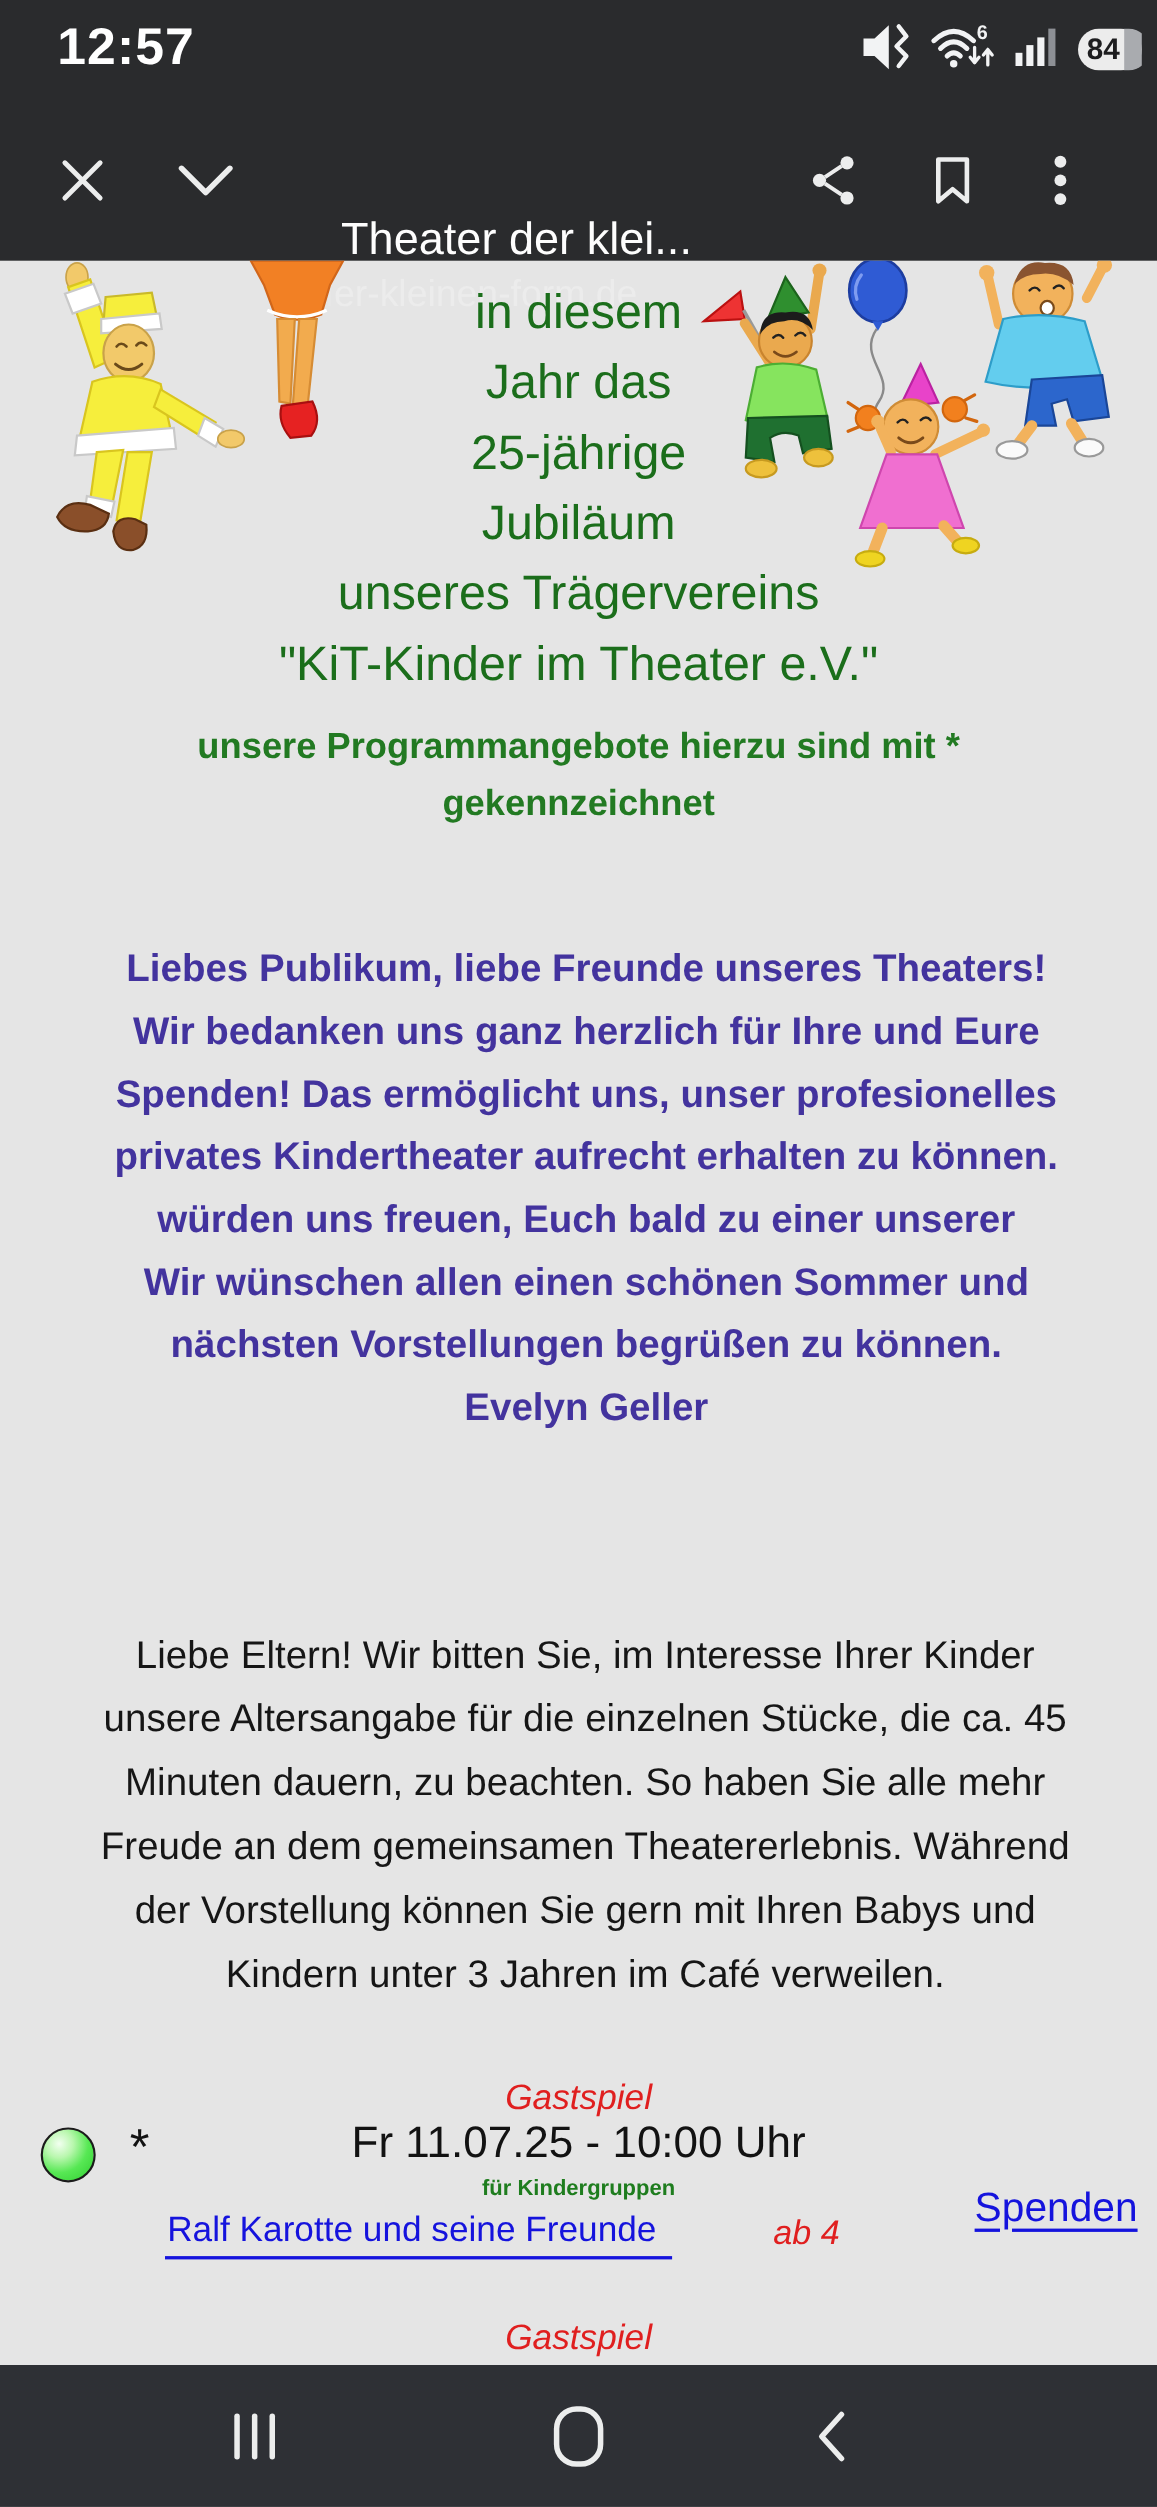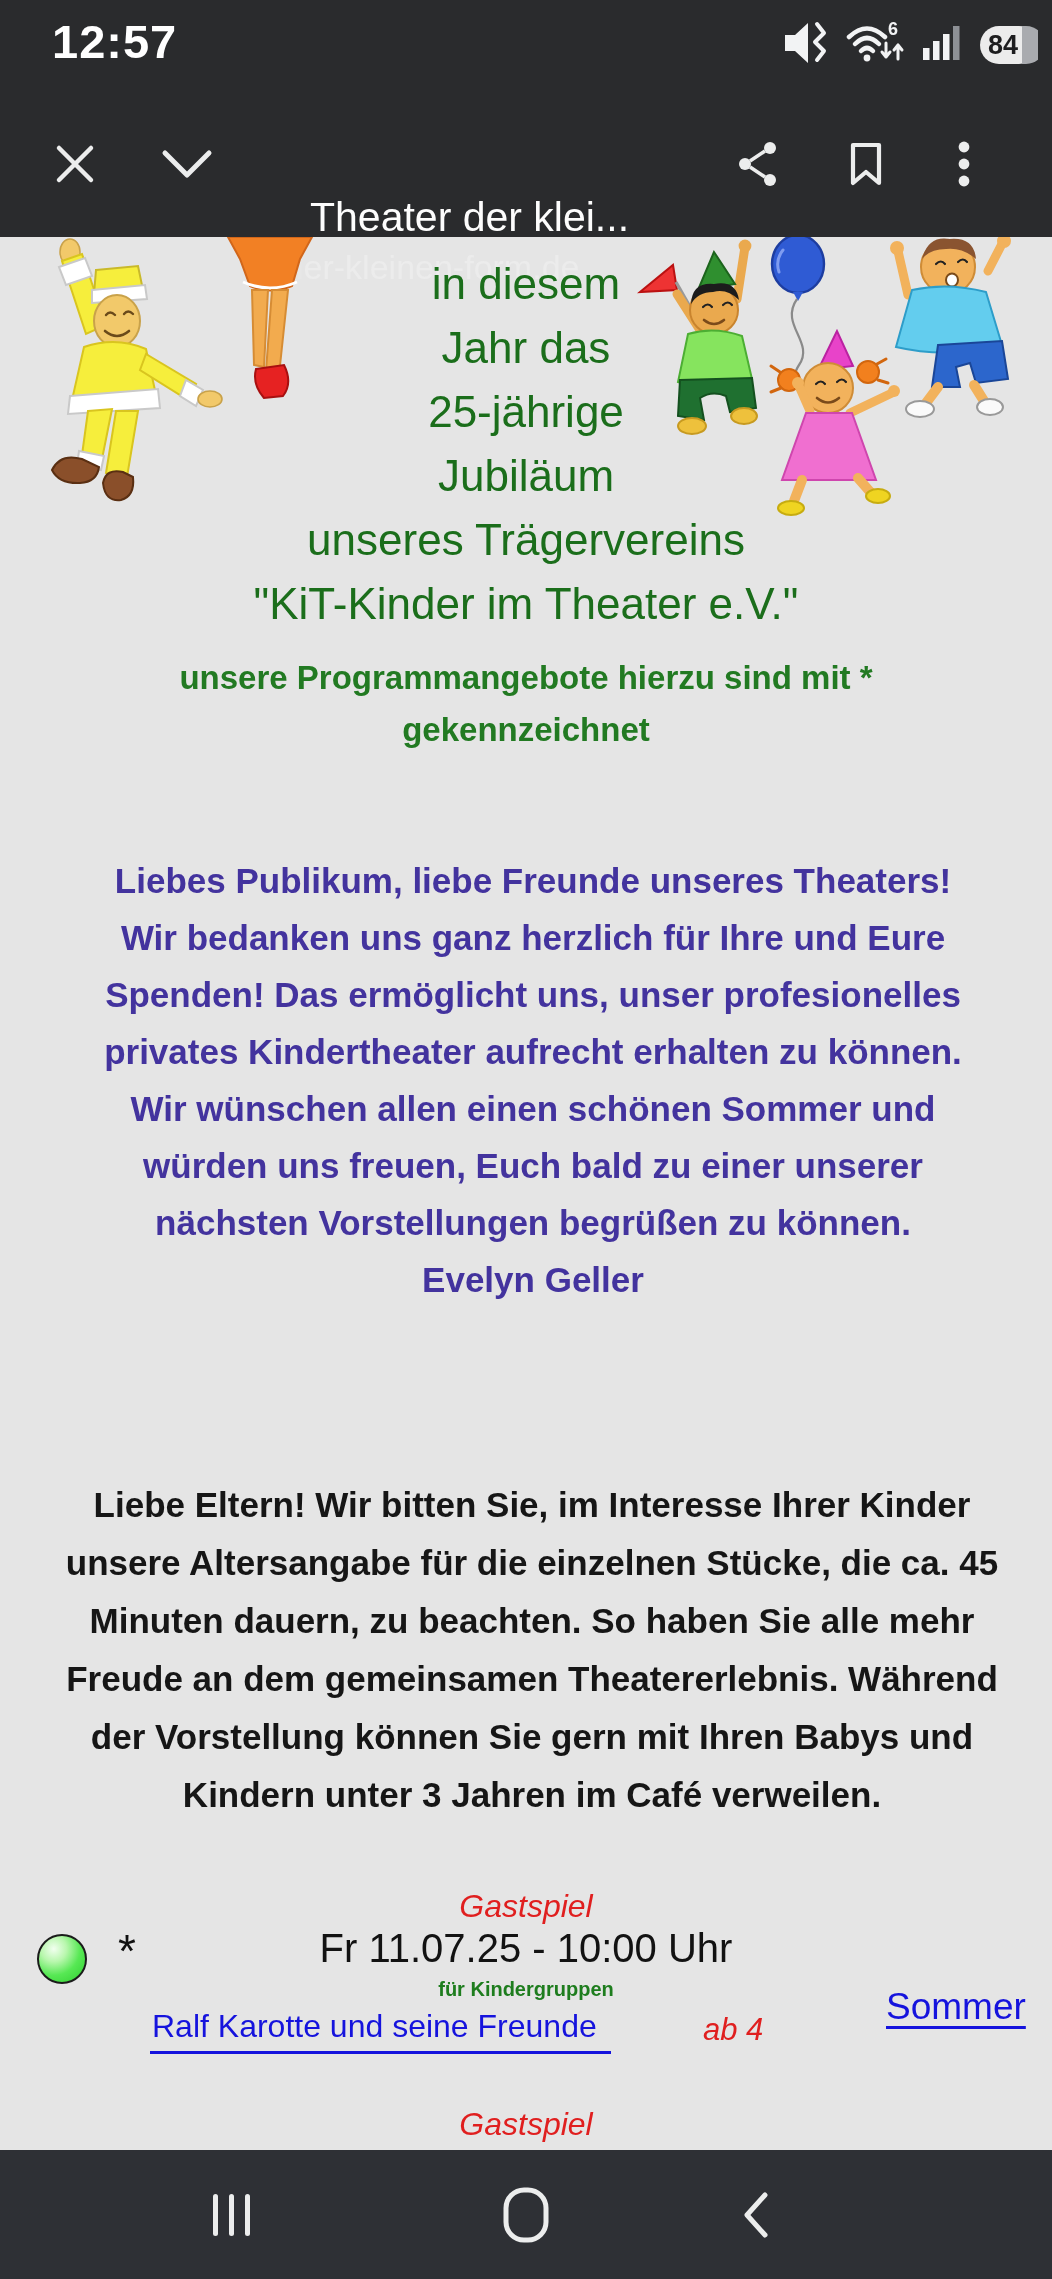--- a/index.html
+++ b/index.html
@@ -31,21 +31,21 @@
   .hero-svg{position:absolute;left:0;top:237px;width:1052px;height:285px;}
   .heading{position:absolute;top:252px;left:0;right:0;text-align:center;
     color:#1b6e1b;font-size:44px;line-height:64px;font-weight:400;}
   .heading div{white-space:nowrap;}
   .program-note{position:absolute;top:652px;left:0;right:0;text-align:center;
     color:#227a22;font-size:33px;font-weight:700;line-height:52px;}
   .donation{position:absolute;top:852px;left:0;right:0;text-align:center;
     color:#43339e;font-size:35px;font-weight:700;line-height:57px;}
   .donation div{white-space:nowrap;padding-left:14px;}
   .parents{position:absolute;top:1476px;left:12px;right:0;text-align:center;
-    color:#161616;font-size:35px;font-weight:700;line-height:58px;}
+    color:#161616;font-size:35px;font-weight:400;line-height:58px;}
   .parents div{white-space:nowrap;}
   
   .event-dot{position:absolute;left:37px;top:1934px;width:46px;height:46px;border-radius:50%;
     border:2.5px solid #1b1b1b;
     background:radial-gradient(circle at 32% 28%, #f2fff0 0%, #b9f7ae 28%, #57e854 58%, #2ecd2f 100%);}
   .event-star{position:absolute;left:118px;top:1924px;font-size:46px;color:#111;}
   .event-cat{position:absolute;top:1888px;left:0;right:0;text-align:center;
     color:#e01f1f;font-size:32px;font-style:italic;}
   .event-date{position:absolute;top:1926px;left:0;right:0;text-align:center;
     color:#121212;font-size:40px;}
@@ -250,43 +250,43 @@
   <div class="program-note">
     <div>unsere Programmangebote hierzu sind mit *</div>
     <div>gekennzeichnet</div>
   </div>
 
   <div class="donation">
     <div>Liebes Publikum, liebe Freunde unseres Theaters!</div>
     <div>Wir bedanken uns ganz herzlich für Ihre und Eure</div>
     <div>Spenden! Das ermöglicht uns, unser profesionelles</div>
     <div>privates Kindertheater aufrecht erhalten zu können.</div>
+    <div>würden uns freuen, Euch bald zu einer unserer</div>
     <div>Wir wünschen allen einen schönen Sommer und</div>
-    <div>würden uns freuen, Euch bald zu einer unserer</div>
     <div>nächsten Vorstellungen begrüßen zu können.</div>
     <div>Evelyn Geller</div>
   </div>
 
   <div class="parents">
     <div>Liebe Eltern! Wir bitten Sie, im Interesse Ihrer Kinder</div>
     <div>unsere Altersangabe für die einzelnen Stücke, die ca. 45</div>
     <div>Minuten dauern, zu beachten. So haben Sie alle mehr</div>
     <div>Freude an dem gemeinsamen Theatererlebnis. Während</div>
     <div>der Vorstellung können Sie gern mit Ihren Babys und</div>
     <div>Kindern unter 3 Jahren im Café verweilen.</div>
   </div>
 
   <div class="event-dot"></div>
   <div class="event-star">*</div>
   <div class="event-cat">Gastspiel</div>
   <div class="event-date">Fr 11.07.25 - 10:00 Uhr</div>
   <div class="event-aud">für Kindergruppen</div>
   <a class="event-title" href="#">Ralf Karotte und seine Freunde</a>
   <div class="event-age">ab 4</div>
-  <a class="tickets-link" href="#">Sommer</a>
+  <a class="tickets-link" href="#">Spenden</a>
   <div class="event2-cat">Gastspiel</div>
 
   <div class="nav-bar">
     <div class="nav-btn nav-recents">
       <svg width="50" height="48" viewBox="0 0 50 48">
         <rect x="6" y="3" width="5" height="42" rx="2.5" fill="#eceded"></rect>
         <rect x="22" y="3" width="5" height="42" rx="2.5" fill="#eceded"></rect>
         <rect x="38" y="3" width="5" height="42" rx="2.5" fill="#eceded"></rect>
       </svg>
     </div>

